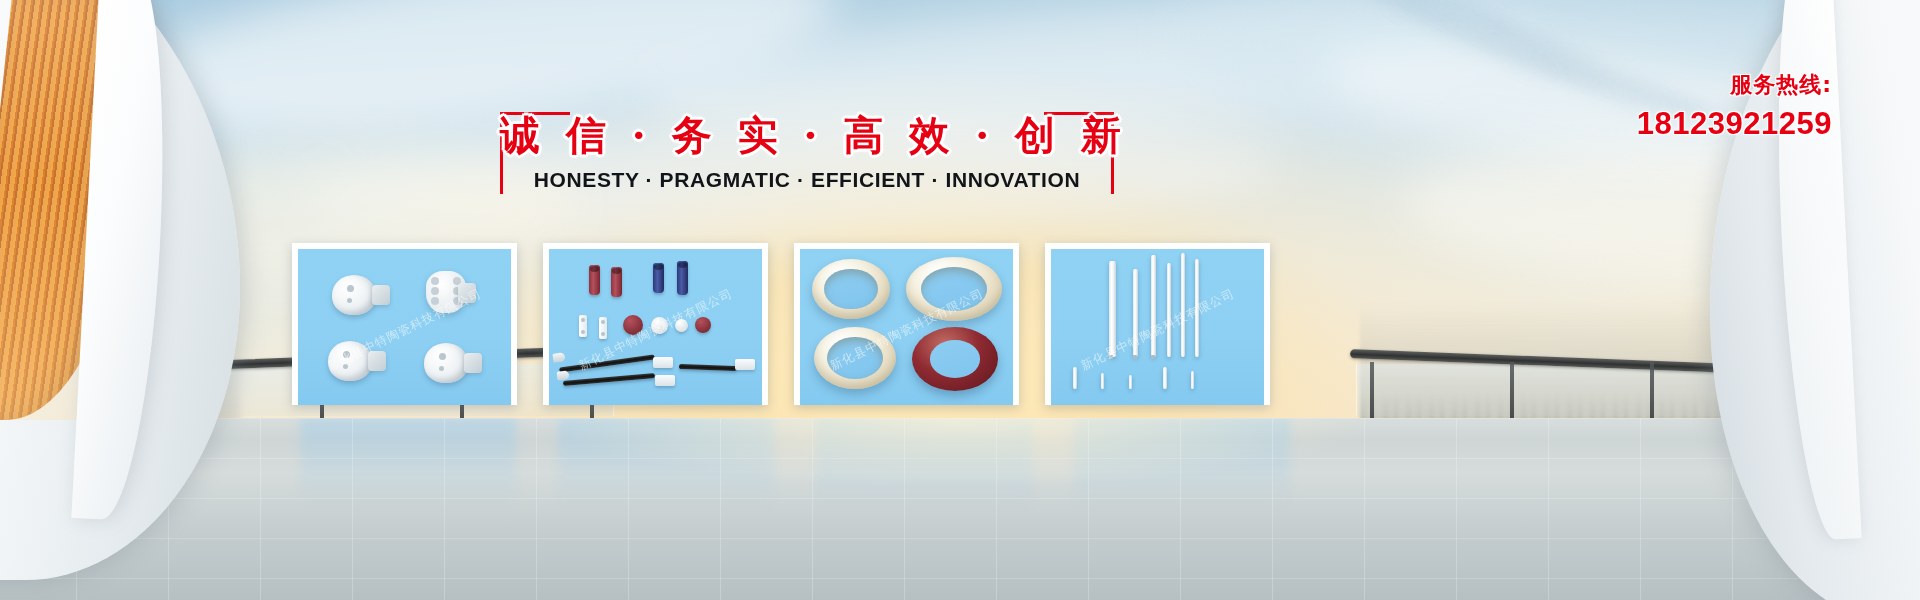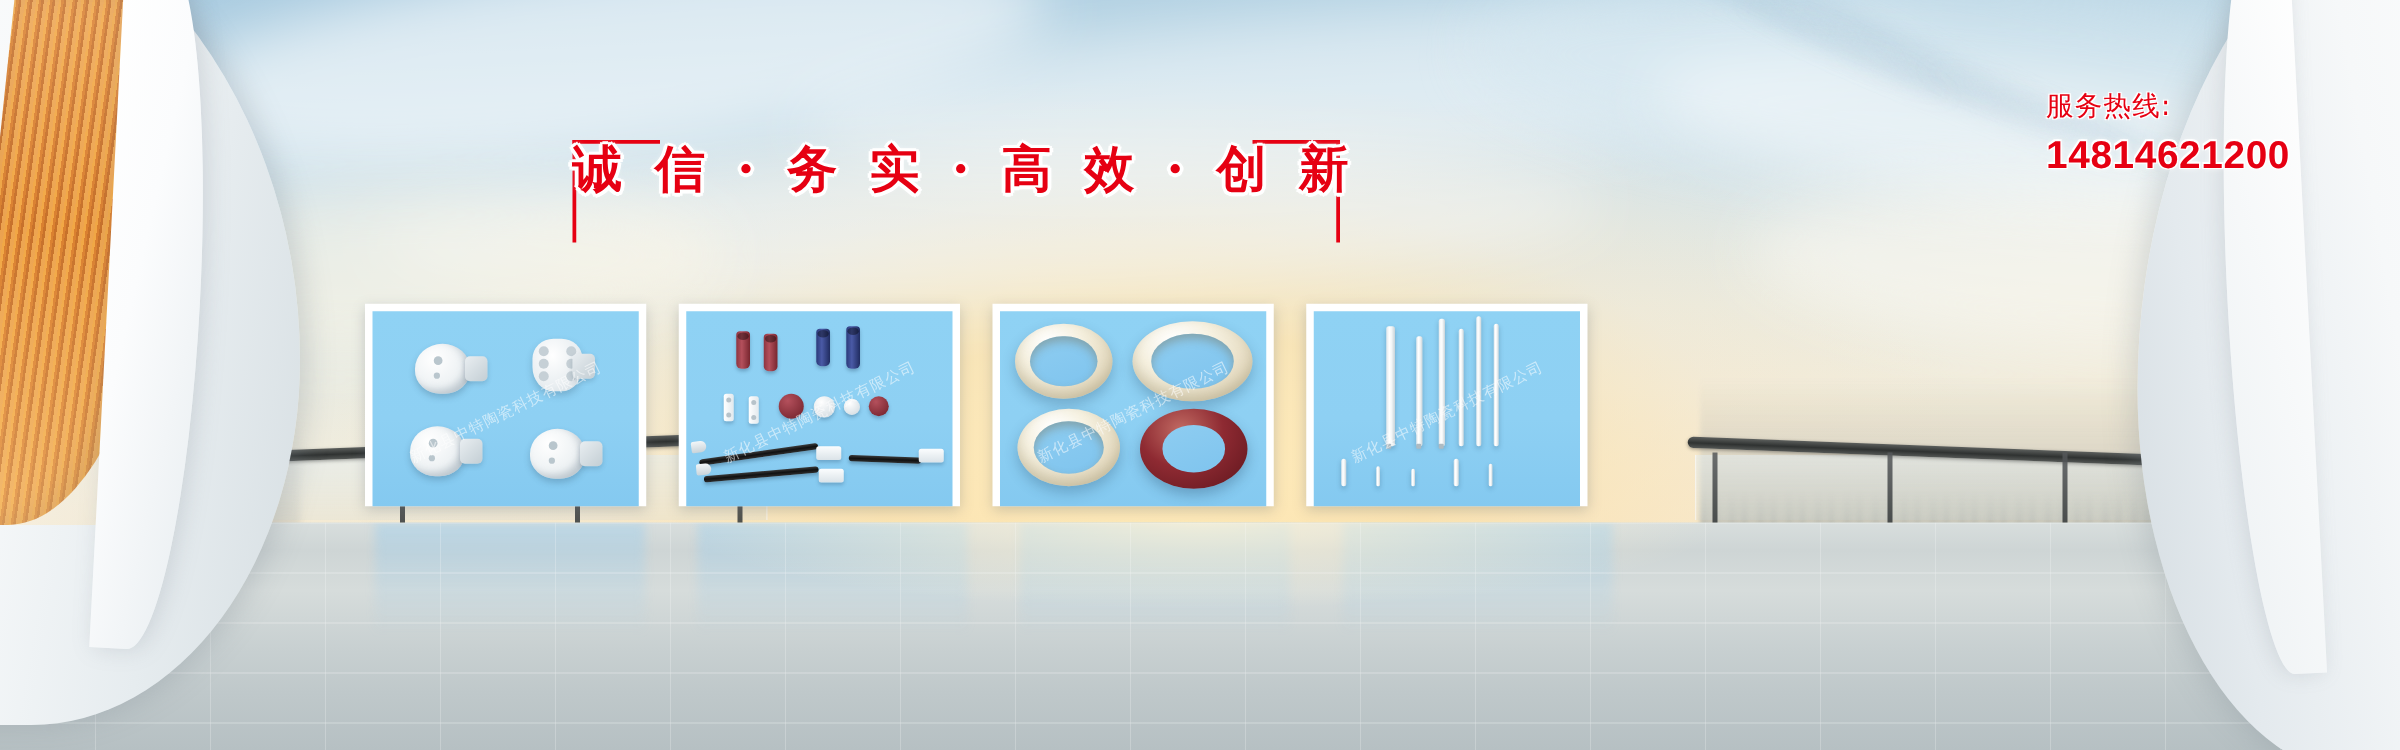--- a/index.html
+++ b/index.html
@@ -213,21 +213,21 @@
     width:64px; height:600px;
     background:linear-gradient(260deg,#ffffff,#eef2f4);
     border-radius:60% 0 0 60% / 50% 0 0 50%;
     transform:rotate(-3deg);
     box-shadow:-3px 0 16px rgba(130,140,150,.22);
   }
 
   
   .slogan-block {
     position:absolute;
-    left:458px; top:112px;
+    left:500px; top:112px;
     width:614px; height:82px;
   }
   .bracket {
     position:absolute;
     width:70px; height:82px;
     border-color:#e60012;
     border-style:solid;
   }
   .bracket-l { left:0;  top:0; border-width:3px 0 0 3px; }
   .bracket-r { right:0; top:0; border-width:3px 3px 0 0; }
@@ -268,22 +268,23 @@
   }
   .rc-line1 {
     font-family:"DejaVu Sans", sans-serif;
     font-size:23px; font-weight:700; letter-spacing:1px;
     line-height:1.2;
     text-shadow:-1px -1px 0 #fff,1px -1px 0 #fff,-1px 1px 0 #fff,1px 1px 0 #fff, 0 0 4px rgba(255,255,255,.9);
   }
   .rc-line2 {
     margin-top:18px;
     font-family:"DejaVu Sans", sans-serif;
-    font-size:22px; font-weight:400; letter-spacing:1px;
+    font-size:22px; font-weight:700; letter-spacing:1px;
     text-shadow:-1px -1px 0 #fff,1px -1px 0 #fff,-1px 1px 0 #fff,1px 1px 0 #fff, 0 0 4px rgba(255,255,255,.9);
+    text-align:right;
   }
   .rc-phone {
     margin-top:6px;
     font-family:"Liberation Sans", sans-serif;
     font-size:31px; font-weight:700; letter-spacing:.5px;
     text-shadow:-1px -1px 0 #fff,1px -1px 0 #fff,-1px 1px 0 #fff,1px 1px 0 #fff, 0 0 5px rgba(255,255,255,.95);
   }
 
   
   .panels {
@@ -491,25 +492,26 @@
   </div>
   <div class="arch arch-right">
     <div class="sweep"></div>
     <div class="rim"></div>
   </div>
 
   <div class="slogan-block">
     <div class="bracket bracket-l"></div>
     <div class="bracket bracket-r"></div>
     <div class="slogan-cn">诚 信 · 务 实 · 高 效 · 创 新</div>
+    <div class="slogan-en">HONESTY · PRAGMATIC · EFFICIENT · INNOVATION</div>
   </div>
 
   <div class="right-copy">
     <div class="rc-line2">服务热线:</div>
-    <div class="rc-phone">14814621200</div>
+    <div class="rc-phone">18123921259</div>
   </div>
 
   <div class="panels">
 
     <div class="panel">
       <div class="panel-inner">
         <div class="holder" style="left:34px;  top:26px;"></div>
         <div class="holder-tail" style="left:74px; top:36px;"></div>
         <div class="flange" style="left:128px; top:22px;"></div>
         <div class="holder-tail" style="left:160px; top:34px;"></div>

